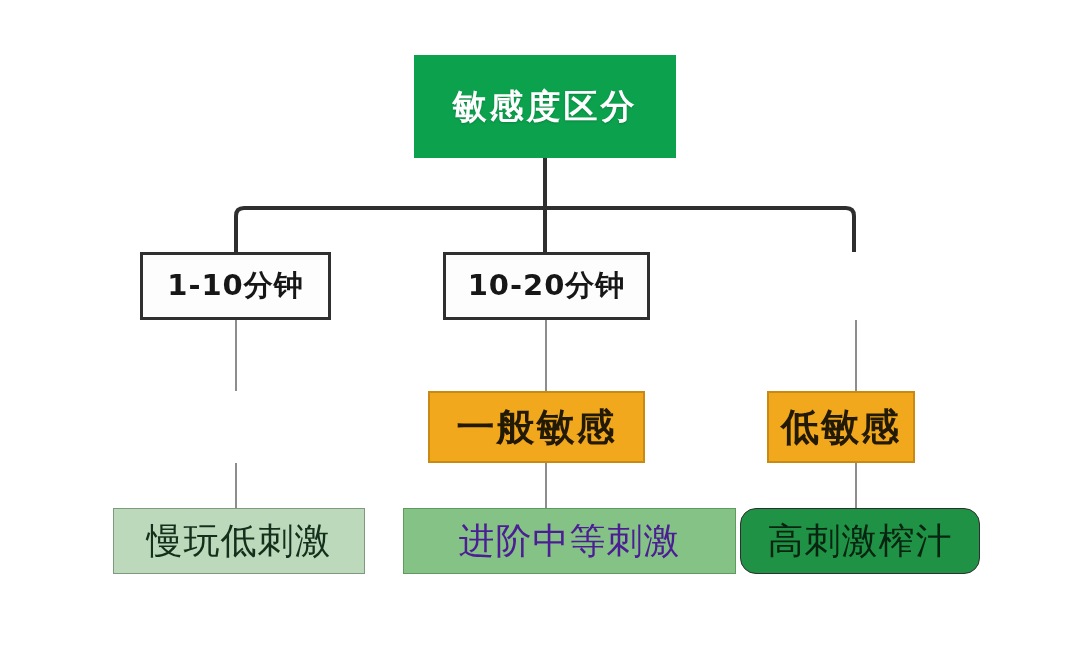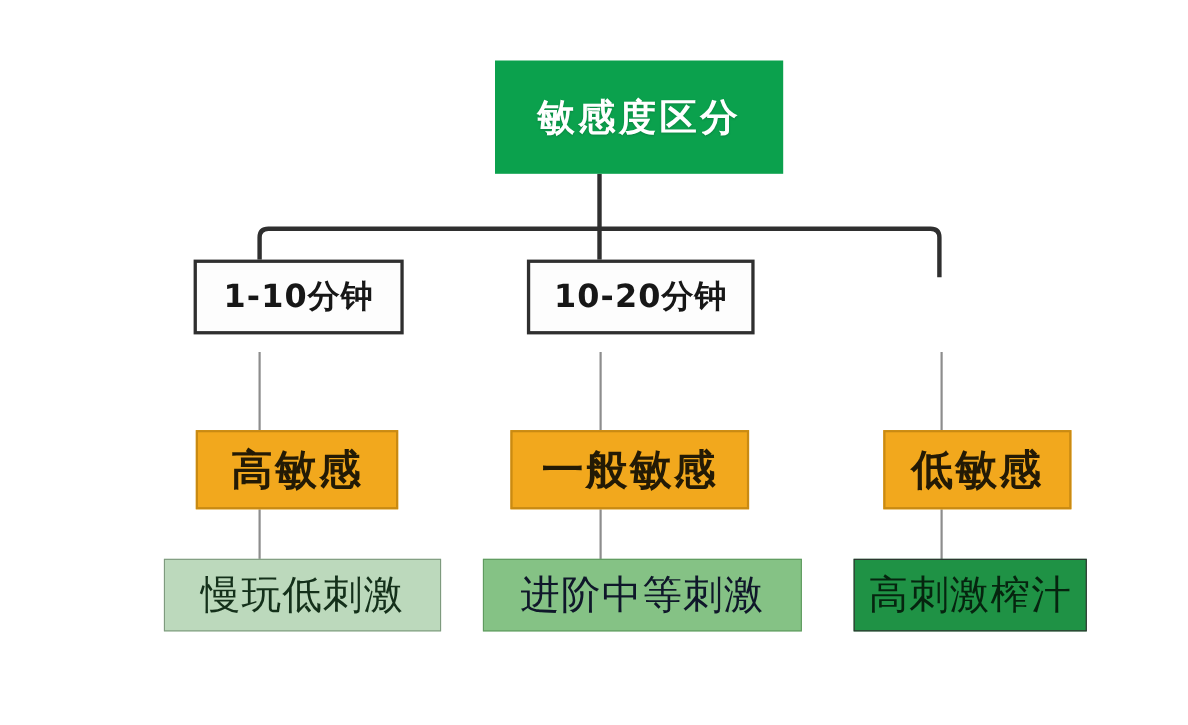--- a/index.html
+++ b/index.html
@@ -35,21 +35,20 @@
   .node {
     position: absolute;
     z-index: 2;
     box-sizing: border-box;
     display: flex;
     align-items: center;
     justify-content: center;
     text-align: center;
     white-space: nowrap;
     letter-spacing: 1px;
-    margin-left: 36px;
   }
 
   
   .node-root {
     left: 414px;
     top: 55px;
     width: 262px;
     height: 103px;
     background: #0ba14d;
     color: #ffffff;
@@ -61,69 +60,70 @@
 
   
   .node-duration {
     background: #fdfdfd;
     border: 3px solid #2f2f2f;
     color: #171717;
     font-size: 29px;
     font-weight: bold;
     letter-spacing: 1px;
     height: 68px;
-    top: 236px;
+    top: 252px;
   }
   .dur-1 { left: 140px; width: 191px; }
   .dur-2 { left: 443px; width: 207px; text-align: center; }
   .dur-3 { left: 748px; width: 217px; }
 
   
   .node-sensitivity {
     background: #f2a81d;
     border: 2px solid #c98a13;
     color: #231a05;
     font-size: 38px;
     font-weight: bold;
     letter-spacing: 2px;
     height: 72px;
     top: 391px;
   }
   .sens-1 { left: 142px; width: 184px; }
   .sens-2 { left: 428px; width: 217px; }
-  .sens-3 { left: 767px; width: 171px; }
+  .sens-3 { left: 767px; width: 148px; }
 
   
   .node-advice {
     height: 66px;
     top: 508px;
     font-size: 36px;
     font-weight: normal;
     letter-spacing: 1px;
     border: 1px solid #7e9a7e;
   }
   .adv-1 {
     left: 113px;
     width: 252px;
     background: #bcd9bc;
     color: #14301a;
   }
   .adv-2 {
     left: 403px;
-    width: 290px;
+    width: 333px;
     background: #85c285;
-    color: #0f172a;
+    color: #4c1d95;
     border-color: #5f9a5f;
   }
   .adv-3 {
     left: 740px;
-    width: 212px;
+    width: 240px;
     background: #1f9245;
     color: #06240f;
     border-color: #2f2f2f;
+    border-radius: 16px;
   }
 </style>
 </head>
 <body>
 
 <div id="diagram">
 
   <svg id="connectors" viewBox="0 0 1080 659" width="1080" height="659" xmlns="http://www.w3.org/2000/svg">
 
     <path d="M 545,158 L 545,208" stroke="#2f2f2f" stroke-width="4" fill="none" stroke-linecap="butt"></path>
@@ -139,21 +139,20 @@
     <path d="M 236,463 L 236,532" stroke="#8d8d8d" stroke-width="2" fill="none"></path>
     <path d="M 546,463 L 546,532" stroke="#8d8d8d" stroke-width="2" fill="none"></path>
     <path d="M 856,463 L 856,532" stroke="#8d8d8d" stroke-width="2" fill="none"></path>
   </svg>
 
   <div class="node node-root">敏感度区分</div>
 
   <div class="node node-duration dur-1">1-10分钟</div>
   <div class="node node-duration dur-2">10-20分钟</div>
 
-  <div class="node node-sensitivity sens-1">高敏感</div>
   <div class="node node-sensitivity sens-2">一般敏感</div>
   <div class="node node-sensitivity sens-3">低敏感</div>
 
   <div class="node node-advice adv-1">慢玩低刺激</div>
   <div class="node node-advice adv-2">进阶中等刺激</div>
   <div class="node node-advice adv-3">高刺激榨汁</div>
 
 </div>
 
 </body></html>

